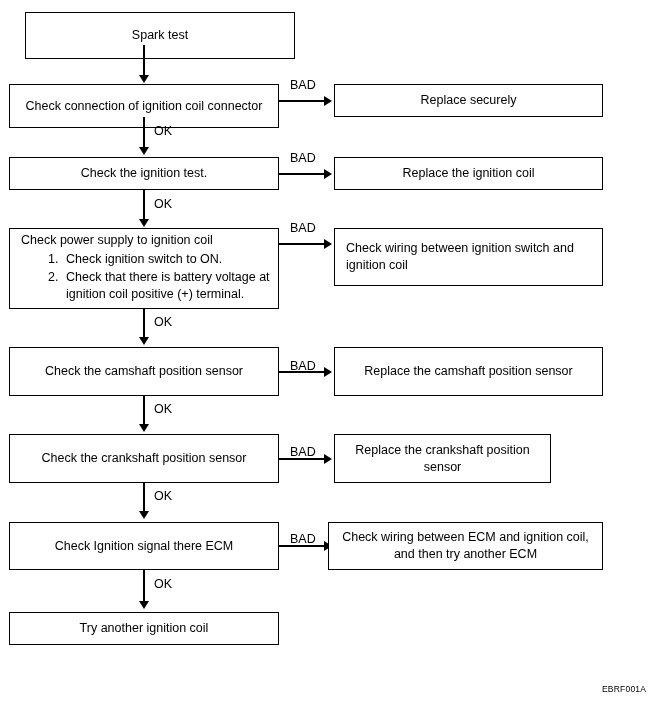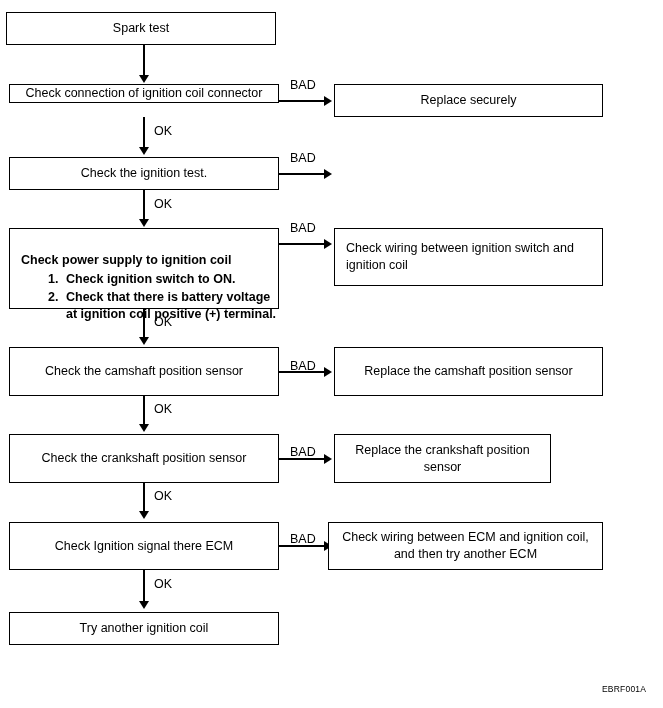--- a/index.html
+++ b/index.html
@@ -46,22 +46,21 @@
     white-space: pre-line;
   }
   .box.left .txt {
     padding-left: 11px;
     padding-right: 6px;
   }
 
   
   .box.listbox {
     align-items: flex-start;
-    padding-top: 23px;
-    font-weight: bold;
+    padding-top: 3px;
   }
   .listbox .lead {
     display: block;
     padding-left: 11px;
     padding-right: 6px;
   }
   .listbox ol {
     margin: 2px 0 0 0;
     padding-left: 38px;
     list-style: none;
@@ -118,28 +117,28 @@
     letter-spacing: 0.2px;
     color: #000000;
     white-space: nowrap;
   }
 </style>
 </head>
 <body>
 
 <div id="canvas">
 
-  <div class="box center" style="left:6px; top:12px; width:270px; height:33px;">
+  <div class="box center" style="left:25px; top:12px; width:270px; height:47px;">
     <span class="txt">Spark test</span>
   </div>
 
   <div class="vline" style="left:143px; top:45px; height:32px;"></div>
   <div class="arrow-down" style="left:139px; top:75px;"></div>
 
-  <div class="box center" style="left:9px; top:84px; width:270px; height:19px;">
+  <div class="box center" style="left:9px; top:84px; width:270px; height:44px;">
     <span class="txt">Check connection of ignition coil connector</span>
   </div>
 
   <div class="hline" style="left:279px; top:100px; width:46px;"></div>
   <div class="arrow-right" style="left:324px; top:96px;"></div>
   <div class="edge-label" style="left:290px; top:79px;">BAD</div>
 
   <div class="box center" style="left:334px; top:84px; width:269px; height:33px;">
     <span class="txt">Replace securely</span>
   </div>
@@ -149,20 +148,23 @@
   <div class="edge-label" style="left:154px; top:125px;">OK</div>
 
   <div class="box center" style="left:9px; top:157px; width:270px; height:33px;">
     <span class="txt">Check the ignition test.</span>
   </div>
 
   <div class="hline" style="left:279px; top:173px; width:46px;"></div>
   <div class="arrow-right" style="left:324px; top:169px;"></div>
   <div class="edge-label" style="left:290px; top:152px;">BAD</div>
 
+  <div class="box center" style="left:334px; top:157px; width:269px; height:33px;">
+    <span class="txt">Replace the ignition coil</span>
+  </div>
 
   <div class="vline" style="left:143px; top:190px; height:30px;"></div>
   <div class="arrow-down" style="left:139px; top:219px;"></div>
   <div class="edge-label" style="left:154px; top:198px;">OK</div>
 
   <div class="box left listbox" style="left:9px; top:228px; width:270px; height:81px; display:block;">
     <span class="lead">Check power supply to ignition coil</span>
     <ol>
       <li>
         <span class="num">1.</span>

